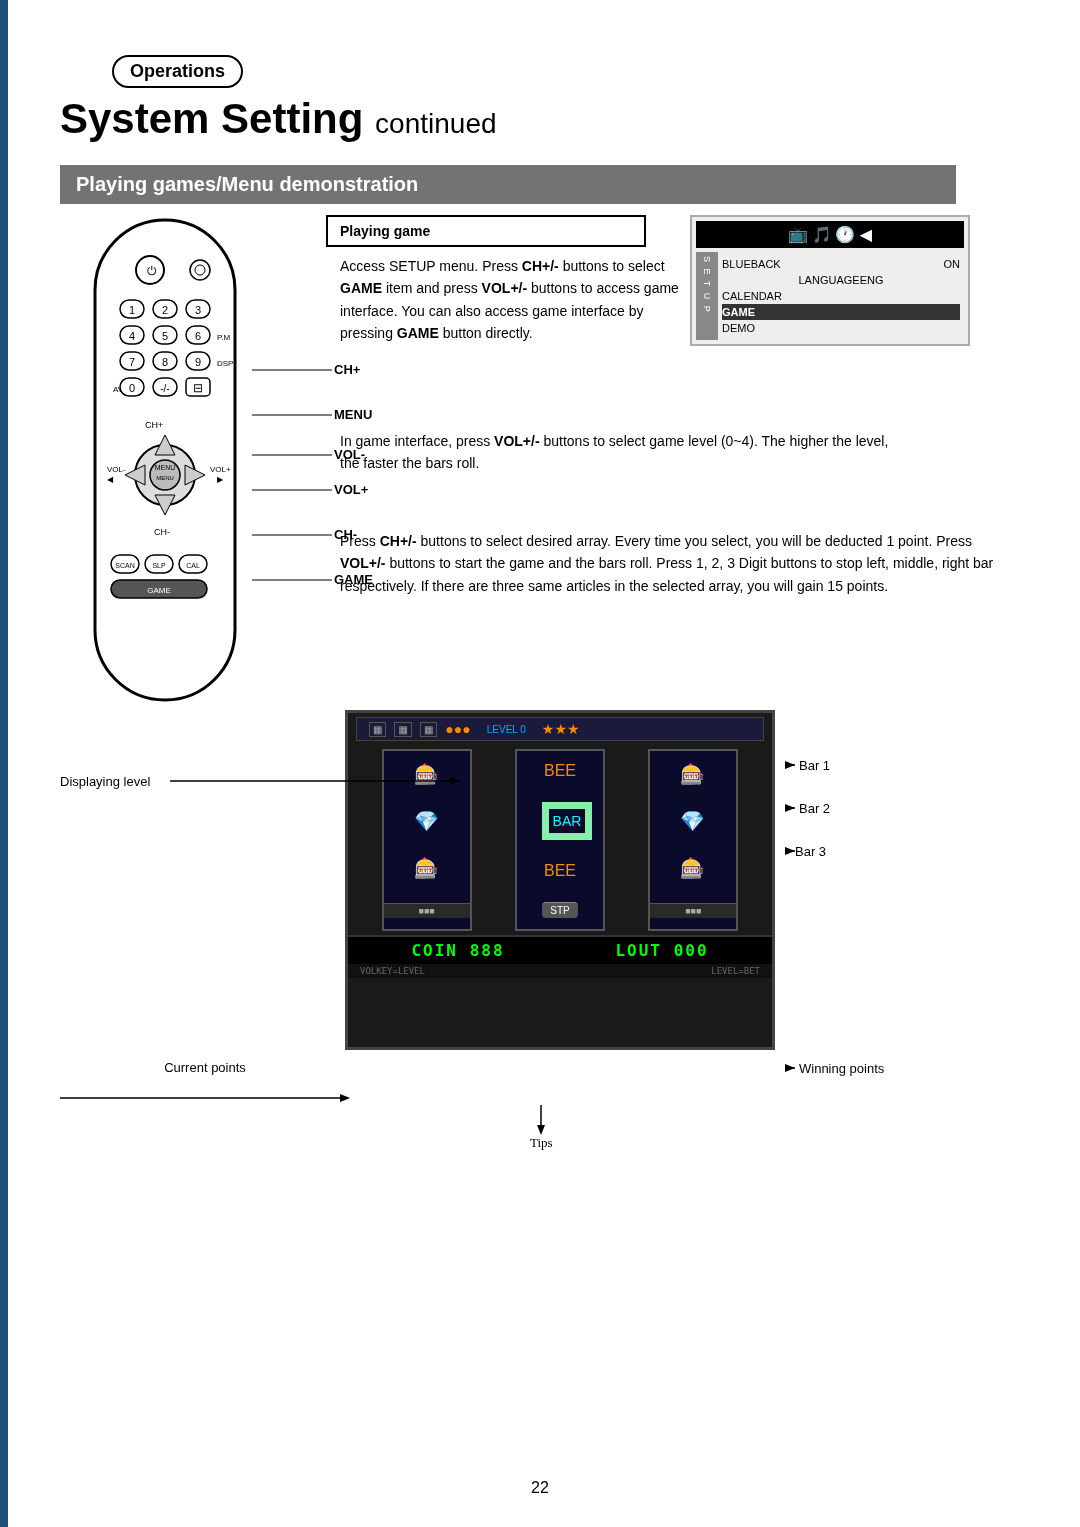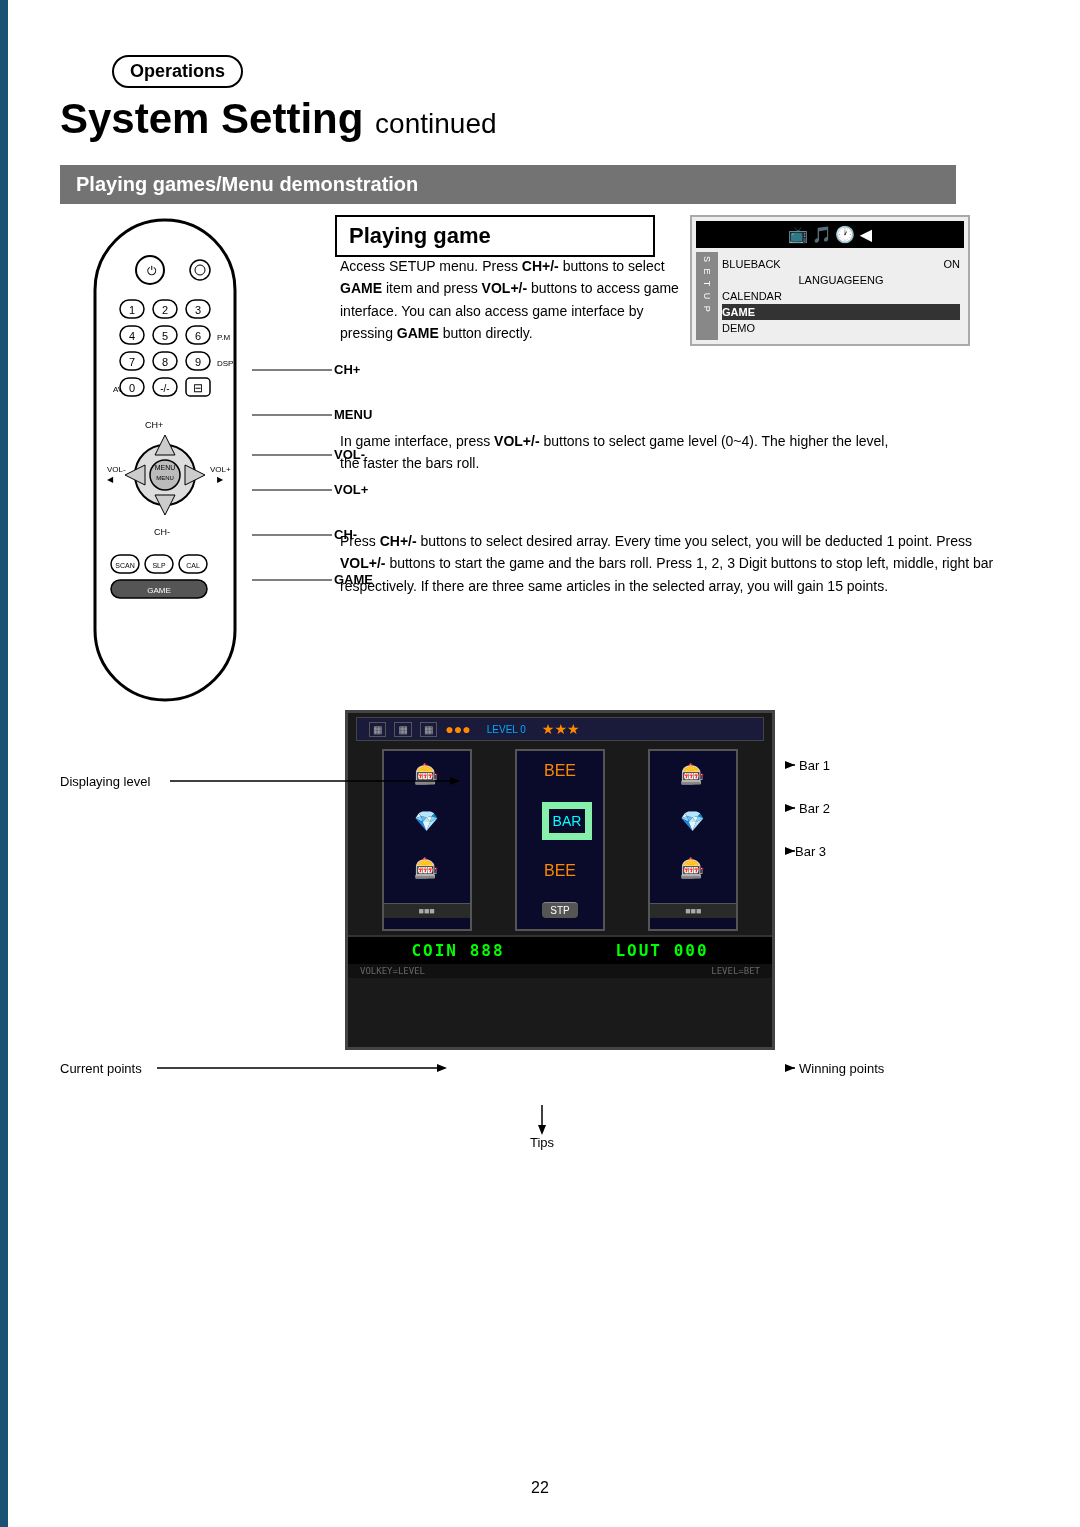--- a/index.html
+++ b/index.html
@@ -59,25 +59,25 @@
       color: #fff;
       font-size: 20px;
       font-weight: bold;
       padding: 8px 16px;
     }
 
     
     .playing-game-box {
       position: absolute;
       top: 215px;
-      left: 335px;
+      left: 326px;
       width: 320px;
       border: 2px solid #000;
       padding: 6px 12px;
-      font-size: 22px;
+      font-size: 14px;
       font-weight: bold;
       background: #fff;
     }
 
     
     .page-number {
       position: absolute;
       bottom: 30px;
       left: 50%;
       transform: translateX(-50%);
@@ -347,37 +347,37 @@
 </div>
 
 <div style="position:absolute; top:843px; left:785px; font-size:13px; display:flex; align-items:center; gap:0;">
   <svg width="10" height="16">
     <line x1="10" y1="8" x2="0" y2="8" stroke="#000" stroke-width="1.5"></line>
     <polygon points="0,4 0,12 10,8" fill="#000"></polygon>
   </svg>
   <span>Bar 3</span>
 </div>
 
-<div style="position:absolute; top:1060px; left:60px; font-size:13px; display:flex; align-items:center; gap:15px;">
+<div style="position:absolute; top:1060px; left:60px; font-size:13px; display:flex; align-items:center; gap:15px;flex-direction:column;">
   <span>Current points</span>
   <svg width="290" height="16">
     <line x1="0" y1="8" x2="280" y2="8" stroke="#000" stroke-width="1.5"></line>
     <polygon points="280,4 290,8 280,12" fill="#000"></polygon>
   </svg>
 </div>
 
 <div style="position:absolute; top:1060px; left:785px; font-size:13px; display:flex; align-items:center; gap:4px;">
   <svg width="10" height="16">
     <line x1="10" y1="8" x2="0" y2="8" stroke="#000" stroke-width="1.5"></line>
     <polygon points="0,4 0,12 10,8" fill="#000"></polygon>
   </svg>
   <span>Winning points</span>
 </div>
 
-<div style="position:absolute; top:1105px; left:530px; font-size:13px; text-align:right;">
+<div style="position:absolute; top:1105px; left:530px; font-size:13px; text-align:right;font-family:Liberation Serif, serif;">
   <svg width="16" height="30" style="display:block; margin:0 auto;">
     <line x1="8" y1="0" x2="8" y2="24" stroke="#000" stroke-width="1.5"></line>
     <polygon points="4,20 12,20 8,30" fill="#000"></polygon>
   </svg>
   <span>Tips</span>
 </div>
 
 <div class="page-number">22</div>
 
 </body></html>

